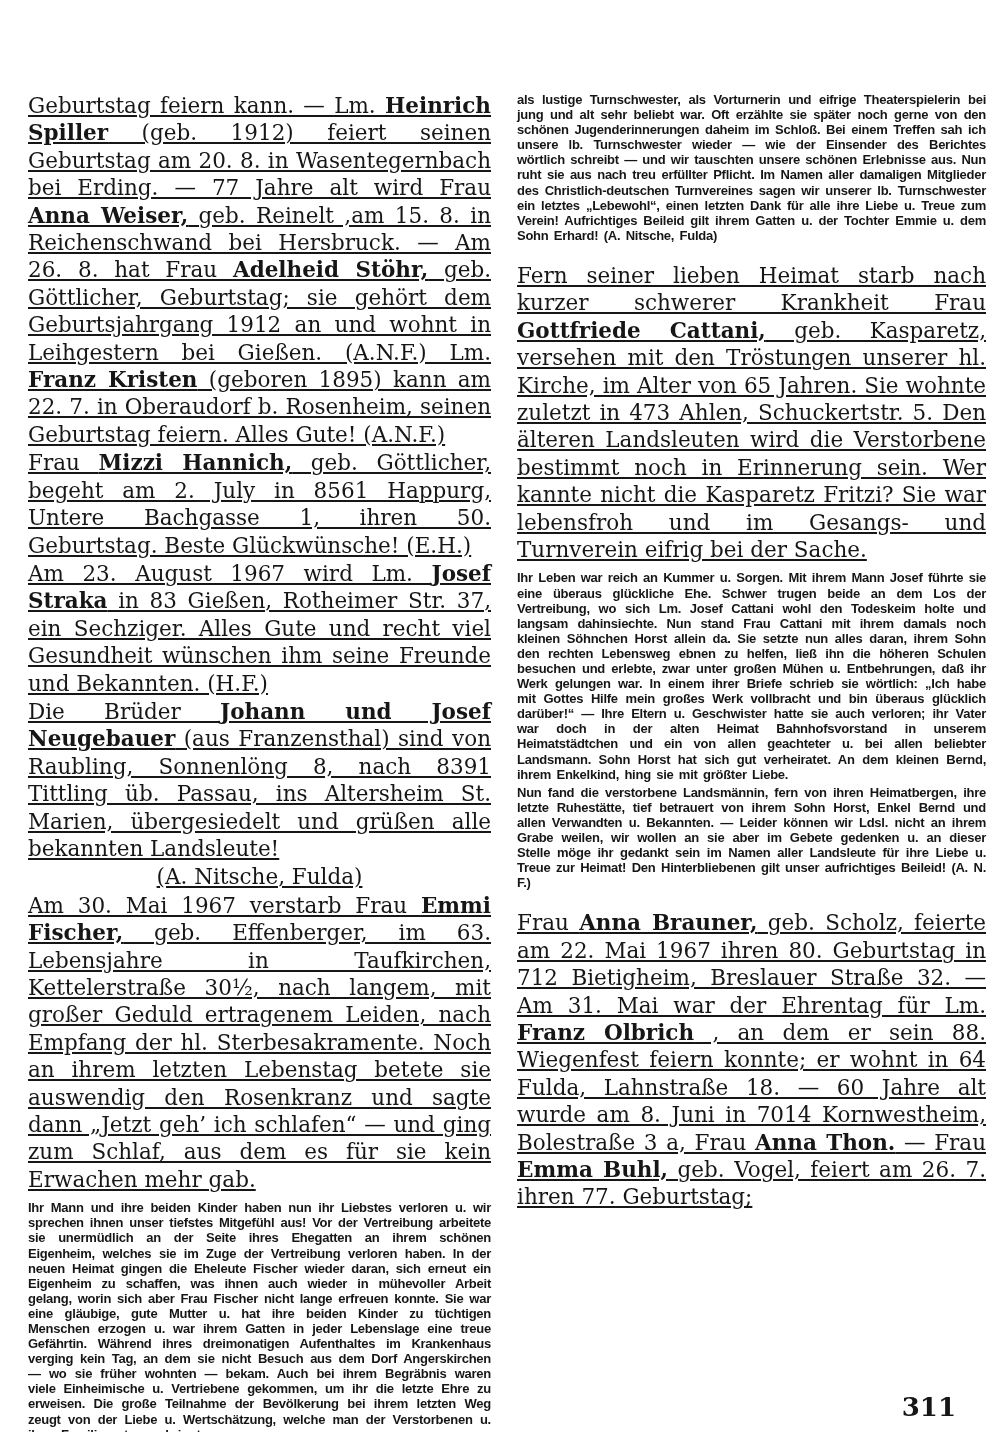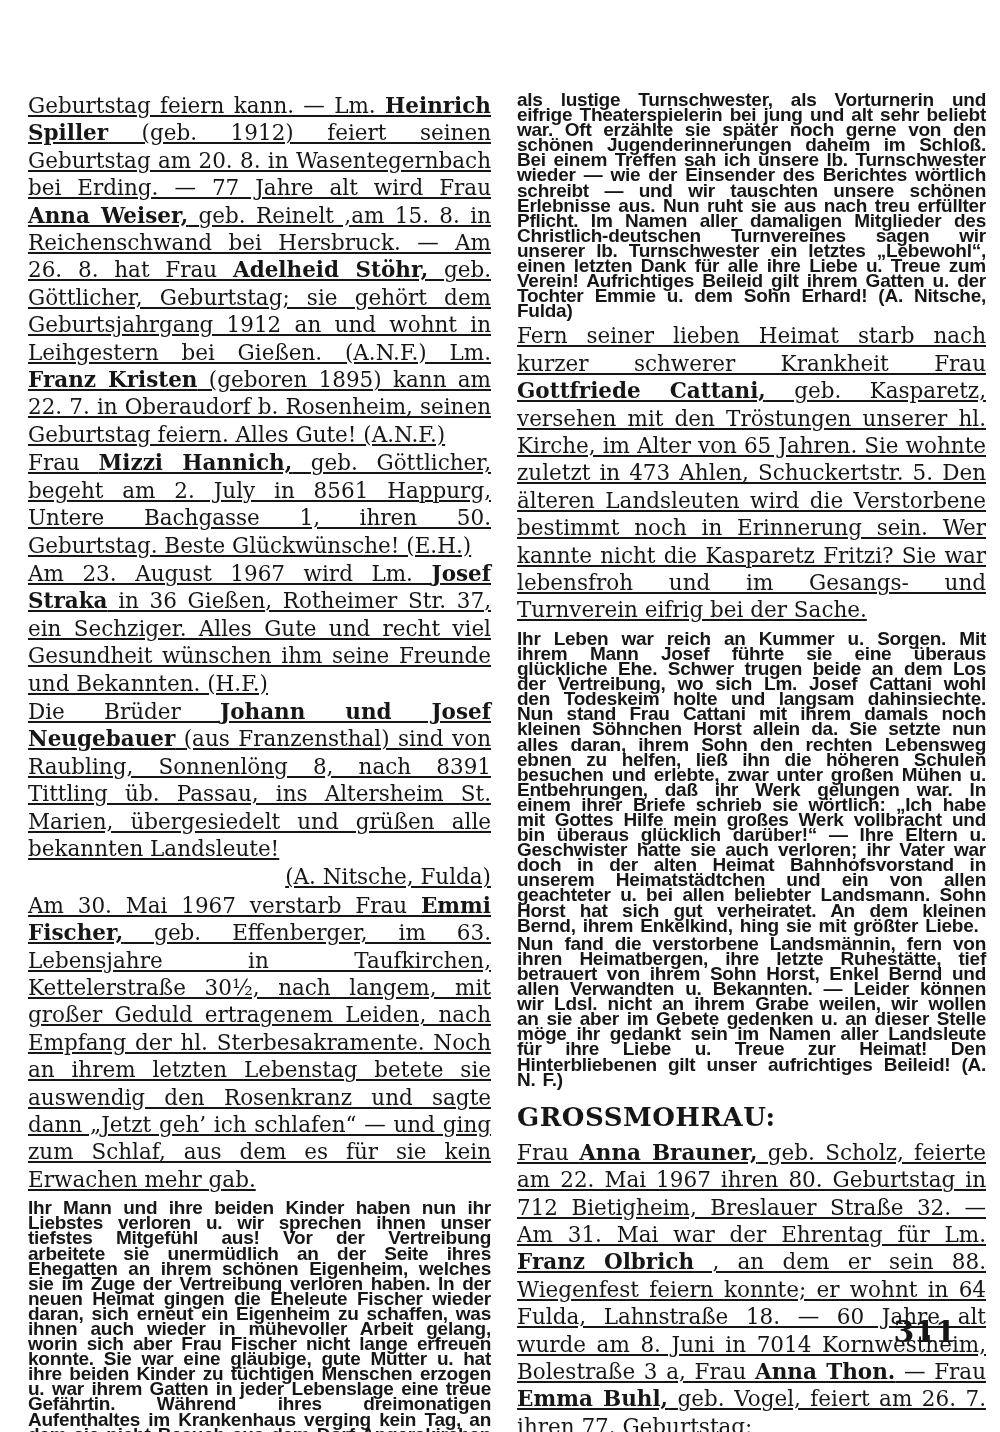--- a/index.html
+++ b/index.html
@@ -35,67 +35,66 @@
   .para.large {
     font-family: "DejaVu Serif", serif;
     font-size: 21.5px;
     line-height: 27.4px;
     margin-bottom: 1px;
     text-decoration: underline;
   }
   .para.small {
     font-family: "Liberation Sans", sans-serif;
     font-weight: bold;
-    font-size: 19px;
+    font-size: 13px;
     line-height: 15.1px;
     letter-spacing: -0.25px;
     word-spacing: 2px;
     margin-bottom: 3px;
   }
   .para.large + .para.small { margin-top: 7px; }
-  .para.small + .para.large { margin-top: 4px; }
+  .para.small + .para.large { margin-top: 19px; }
   .para.heading {
     font-family: "DejaVu Serif", serif;
     font-weight: bold;
     font-size: 26px;
     line-height: 30px;
     text-align: left;
     letter-spacing: 0.5px;
     margin-top: 15px;
     margin-bottom: 7px;
   }
-  .align-right { text-align: right; }
+  .align-right { text-align: center; }
   .b { font-weight: bold; }
 
   .page-number {
     position: absolute;
-    top: 1317px;
+    top: 1392px;
     right: 44px;
     font-family: "DejaVu Serif", serif;
     font-weight: bold;
-    font-size: 30px;
+    font-size: 26px;
     line-height: 30px;
   }
 </style>
 </head>
 <body>
 
 <div class="page">
   <div class="col col-left" id="col-left">
       <div class="para large"><span>Geburtstag feiern kann. — Lm. </span><span class="b">Heinrich Spiller</span><span> (geb. 1912) feiert seinen Geburtstag am 20. 8. in Wasentegernbach bei Erding. — 77 Jahre alt wird Frau </span><span class="b">Anna Weiser,</span><span> geb. Reinelt ,am 15. 8. in Reichenschwand bei Hersbruck. — Am 26. 8. hat Frau </span><span class="b">Adelheid Stöhr,</span><span> geb. Göttlicher, Geburtstag; sie gehört dem Geburtsjahrgang 1912 an und wohnt in Leihgestern bei Gießen. (A.N.F.) Lm. </span><span class="b">Franz Kristen</span><span> (geboren 1895) kann am 22. 7. in Oberaudorf b. Rosenheim, seinen Geburtstag feiern. Alles Gute!  (A.N.F.)</span></div>
       <div class="para large"><span>Frau </span><span class="b">Mizzi Hannich,</span><span> geb. Göttlicher, begeht am 2. July in 8561 Happurg, Untere Bachgasse 1, ihren 50. Geburtstag. Beste Glückwünsche! (E.H.)</span></div>
-      <div class="para large"><span>Am 23. August 1967 wird Lm. </span><span class="b">Josef Straka</span><span> in 36 Gießen, Rotheimer Str. 37, ein Sechziger. Alles Gute und recht viel Gesundheit wünschen ihm seine Freunde und Bekannten. (H.F.)</span></div>
+      <div class="para large"><span>Am 23. August 1967 wird Lm. </span><span class="b">Josef Straka</span><span> in 83 Gießen, Rotheimer Str. 37, ein Sechziger. Alles Gute und recht viel Gesundheit wünschen ihm seine Freunde und Bekannten. (H.F.)</span></div>
       <div class="para large"><span>Die Brüder </span><span class="b">Johann und Josef Neugebauer</span><span> (aus Franzensthal) sind von Raubling, Sonnenlöng 8, nach 8391 Tittling üb. Passau, ins Altersheim St. Marien, übergesiedelt und grüßen alle bekannten Landsleute!</span></div>
       <div class="para large align-right"><span>(A. Nitsche, Fulda)</span></div>
       <div class="para large"><span>Am 30. Mai 1967 verstarb Frau </span><span class="b">Emmi Fischer,</span><span> geb. Effenberger, im 63. Lebensjahre in Taufkirchen, Kettelerstraße 30½, nach langem, mit großer Geduld ertragenem Leiden, nach Empfang der hl. Sterbesakramente. Noch an ihrem letzten Lebenstag betete sie auswendig den Rosenkranz und sagte dann „Jetzt geh’ ich schlafen“ — und ging zum Schlaf, aus dem es für sie kein Erwachen mehr gab.</span></div>
       <div class="para small"><span>Ihr Mann und ihre beiden Kinder haben nun ihr Liebstes verloren u. wir sprechen ihnen unser tiefstes Mitgefühl aus! Vor der Vertreibung arbeitete sie unermüdlich an der Seite ihres Ehegatten an ihrem schönen Eigenheim, welches sie im Zuge der Vertreibung verloren haben. In der neuen Heimat gingen die Eheleute Fischer wieder daran, sich erneut ein Eigenheim zu schaffen, was ihnen auch wieder in mühevoller Arbeit gelang, worin sich aber Frau Fischer nicht lange erfreuen konnte. Sie war eine gläubige, gute Mutter u. hat ihre beiden Kinder zu tüchtigen Menschen erzogen u. war ihrem Gatten in jeder Lebenslage eine treue Gefährtin. Während ihres dreimonatigen Aufenthaltes im Krankenhaus verging kein Tag, an dem sie nicht Besuch aus dem Dorf Angerskirchen — wo sie früher wohnten — bekam. Auch bei ihrem Begräbnis waren viele Einheimische u. Vertriebene gekommen, um ihr die letzte Ehre zu erweisen. Die große Teilnahme der Bevölkerung bei ihrem letzten Weg zeugt von der Liebe u. Wertschätzung, welche man der Verstorbenen u. ihrer Familie entgegenbringt.</span></div>
     </div>
   <div class="col col-right" id="col-right">
       <div class="para small"><span>als lustige Turnschwester, als Vorturnerin und eifrige Theaterspielerin bei jung und alt sehr beliebt war. Oft erzählte sie später noch gerne von den schönen Jugenderinnerungen daheim im Schloß. Bei einem Treffen sah ich unsere lb. Turnschwester wieder — wie der Einsender des Berichtes wörtlich schreibt — und wir tauschten unsere schönen Erlebnisse aus. Nun ruht sie aus nach treu erfüllter Pflicht. Im Namen aller damaligen Mitglieder des Christlich-deutschen Turnvereines sagen wir unserer lb. Turnschwester ein letztes „Lebewohl“, einen letzten Dank für alle ihre Liebe u. Treue zum Verein! Aufrichtiges Beileid gilt ihrem Gatten u. der Tochter Emmie u. dem Sohn Erhard! (A. Nitsche, Fulda)</span></div>
       <div class="para large"><span>Fern seiner lieben Heimat starb nach kurzer schwerer Krankheit Frau </span><span class="b">Gottfriede Cattani,</span><span> geb. Kasparetz, versehen mit den Tröstungen unserer hl. Kirche, im Alter von 65 Jahren. Sie wohnte zuletzt in 473 Ahlen, Schuckertstr. 5. Den älteren Landsleuten wird die Verstorbene bestimmt noch in Erinnerung sein. Wer kannte nicht die Kasparetz Fritzi? Sie war lebensfroh und im Gesangs- und Turnverein eifrig bei der Sache.</span></div>
       <div class="para small"><span>Ihr Leben war reich an Kummer u. Sorgen. Mit ihrem Mann Josef führte sie eine überaus glückliche Ehe. Schwer trugen beide an dem Los der Vertreibung, wo sich Lm. Josef Cattani wohl den Todeskeim holte und langsam dahinsiechte. Nun stand Frau Cattani mit ihrem damals noch kleinen Söhnchen Horst allein da. Sie setzte nun alles daran, ihrem Sohn den rechten Lebensweg ebnen zu helfen, ließ ihn die höheren Schulen besuchen und erlebte, zwar unter großen Mühen u. Entbehrungen, daß ihr Werk gelungen war. In einem ihrer Briefe schrieb sie wörtlich: „Ich habe mit Gottes Hilfe mein großes Werk vollbracht und bin überaus glücklich darüber!“ — Ihre Eltern u. Geschwister hatte sie auch verloren; ihr Vater war doch in der alten Heimat Bahnhofsvorstand in unserem Heimatstädtchen und ein von allen geachteter u. bei allen beliebter Landsmann. Sohn Horst hat sich gut verheiratet. An dem kleinen Bernd, ihrem Enkelkind, hing sie mit größter Liebe.</span></div>
       <div class="para small"><span>Nun fand die verstorbene Landsmännin, fern von ihren Heimatbergen, ihre letzte Ruhestätte, tief betrauert von ihrem Sohn Horst, Enkel Bernd und allen Verwandten u. Bekannten. — Leider können wir Ldsl. nicht an ihrem Grabe weilen, wir wollen an sie aber im Gebete gedenken u. an dieser Stelle möge ihr gedankt sein im Namen aller Landsleute für ihre Liebe u. Treue zur Heimat! Den Hinterbliebenen gilt unser aufrichtiges Beileid! (A. N. F.)</span></div>
-      <div class="para heading"><span>GROSSMOHRAU:</span></div>
       <div class="para large"><span>Frau </span><span class="b">Anna Brauner,</span><span> geb. Scholz, feierte am 22. Mai 1967 ihren 80. Geburtstag in 712 Bietigheim, Breslauer Straße 32. — Am 31. Mai war der Ehrentag für Lm. </span><span class="b">Franz Olbrich</span><span> , an dem er sein 88. Wiegenfest feiern konnte; er wohnt in 64 Fulda, Lahnstraße 18. — 60 Jahre alt wurde am 8. Juni in 7014 Kornwestheim, Bolestraße 3 a, Frau </span><span class="b">Anna Thon.</span><span> — Frau </span><span class="b">Emma Buhl,</span><span> geb. Vogel, feiert am 26. 7. ihren 77. Geburtstag;</span></div>
     </div>
 </div>
 
 <div class="page-number">311</div>
 
 </body></html>

